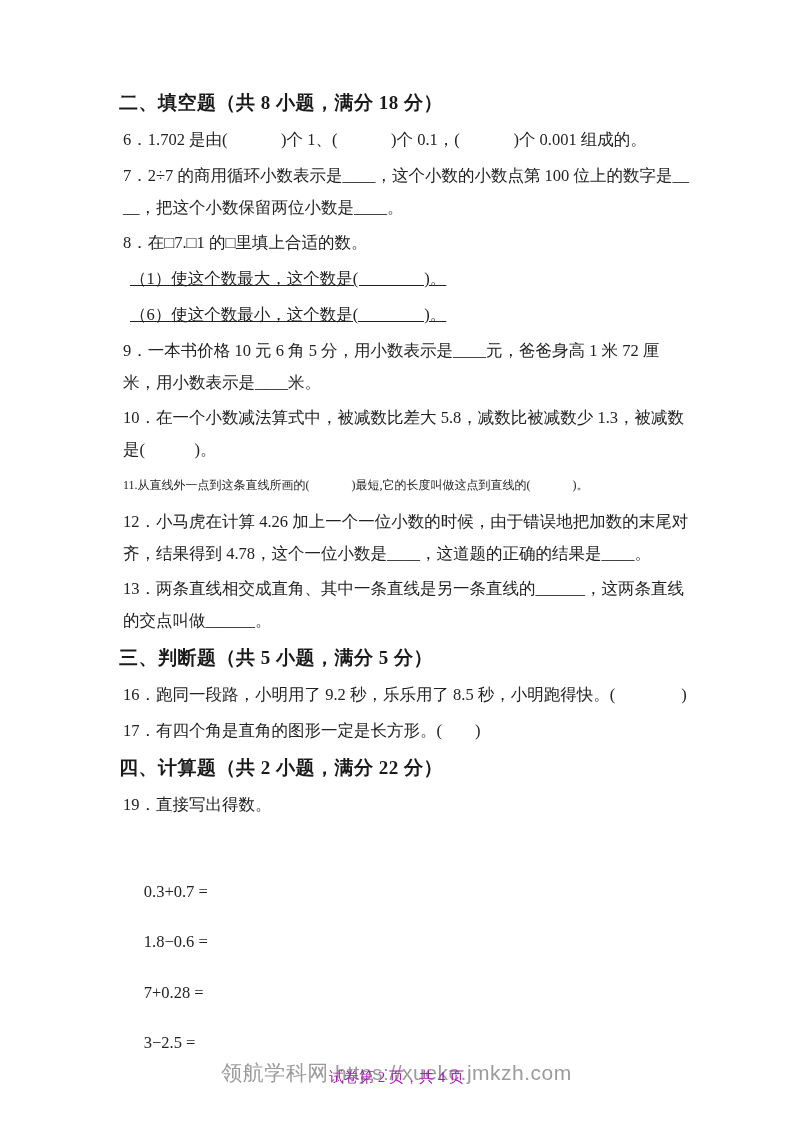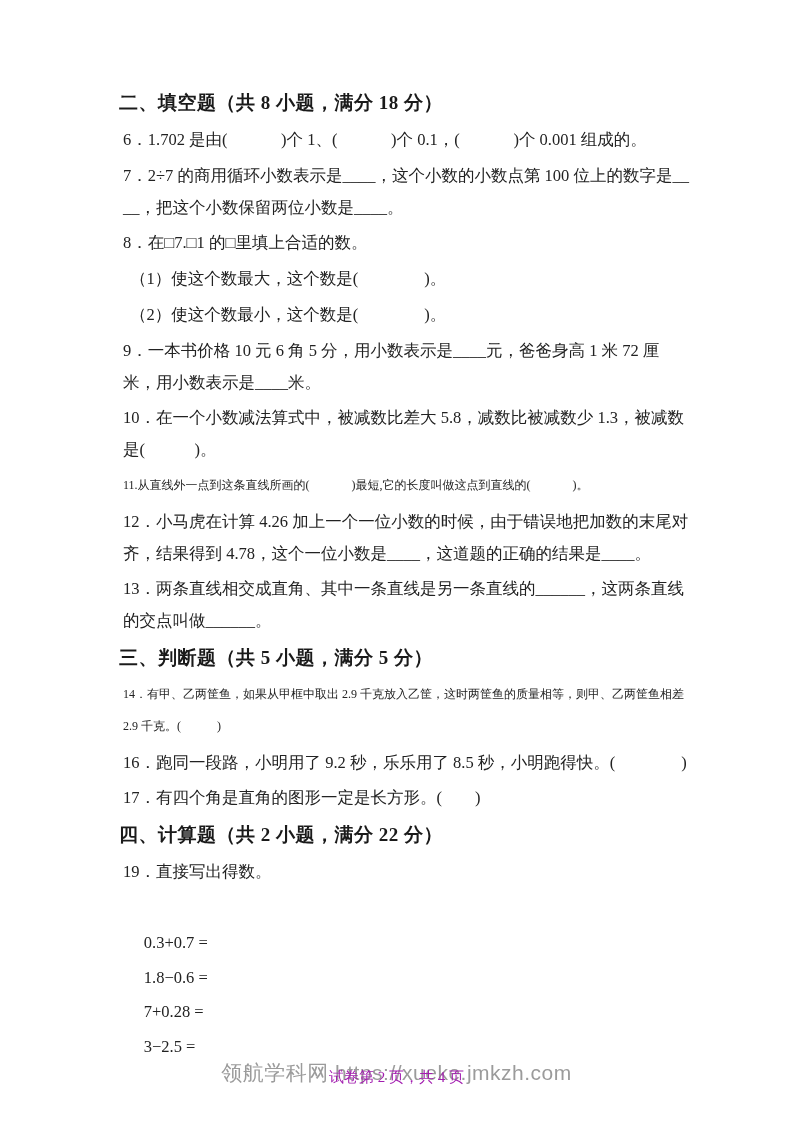--- a/index.html
+++ b/index.html
@@ -27,29 +27,29 @@
     line-height: 34px;
     color: #1a1a1a;
     letter-spacing: 0.5px;
     white-space: pre-wrap;
   }
   p.q {
     margin: 4px;
     white-space: pre-wrap;
     word-break: break-all;
   }
-  p.sub { padding-left: 7px; }
+  p.sub { padding-left: 7px; text-decoration: underline; }
   p.tight { font-size: 12px; letter-spacing: 0; }
   p.nowrap { white-space: pre; word-break: keep-all; }
   .expr-row {
     margin: 0;
     line-height: 34.5px;
     white-space: pre;
   }
-  .expr { display: inline-block; margin-right: 11px; }
+  .expr { display: inline-block; margin-right: 11px; margin-top: 16px; }
   .watermark {
     position: absolute;
     top: 1059px;
     left: 0;
     width: 100%;
     text-align: center;
     font-family: "Liberation Sans", "DejaVu Sans", sans-serif;
     font-size: 21px;
     color: #9b9b9b;
     letter-spacing: 0.5px;
@@ -69,29 +69,28 @@
 <body>
 
 <div class="page">
   <div class="content">
 
     <h2 class="sec">二、填空题（共 8 小题，满分 18 分）</h2>
     <p class="q">6．1.702 是由(　　　 )个 1、(　　　 )个 0.1，(　　　 )个 0.001 组成的。</p>
     <p class="q">7．2÷7 的商用循环小数表示是____，这个小数的小数点第 100 位上的数字是____，把这个小数保留两位小数是____。</p>
     <p class="q">8．在□7.□1 的□里填上合适的数。</p>
     <p class="q sub">（1）使这个数最大，这个数是(　　　　)。</p>
-    <p class="q sub">（2）使这个数最小，这个数是(　　　　)。</p>
+    <p class="q sub">（6）使这个数最小，这个数是(　　　　)。</p>
     <p class="q">9．一本书价格 10 元 6 角 5 分，用小数表示是____元，爸爸身高 1 米 72 厘米，用小数表示是____米。</p>
     <p class="q">10．在一个小数减法算式中，被减数比差大 5.8，减数比被减数少 1.3，被减数是(　　　)。</p>
     <p class="q tight nowrap">11.从直线外一点到这条直线所画的(　　　  )最短,它的长度叫做这点到直线的(　　　  )。</p>
     <p class="q">12．小马虎在计算 4.26 加上一个一位小数的时候，由于错误地把加数的末尾对齐，结果得到 4.78，这个一位小数是____，这道题的正确的结果是____。</p>
     <p class="q">13．两条直线相交成直角、其中一条直线是另一条直线的______，这两条直线的交点叫做______。</p>
 
     <h2 class="sec">三、判断题（共 5 小题，满分 5 分）</h2>
-    <p class="q tight">14．有甲、乙两筐鱼，如果从甲框中取出 2.9 千克放入乙筐，这时两筐鱼的质量相等，则甲、乙两筐鱼相差 2.9 千克。(　　　)</p>
     <p class="q">16．跑同一段路，小明用了 9.2 秒，乐乐用了 8.5 秒，小明跑得快。(　　　　)</p>
     <p class="q">17．有四个角是直角的图形一定是长方形。(　　)</p>
 
     <h2 class="sec">四、计算题（共 2 小题，满分 22 分）</h2>
     <p class="q">19．直接写出得数。</p>
     <div class="expr-row">
       <span class="expr">0.3+0.7 =</span>
       <span class="expr">1.8−0.6 =</span>
       <span class="expr">7+0.28 =</span>
       <span class="expr">3−2.5 =</span>

